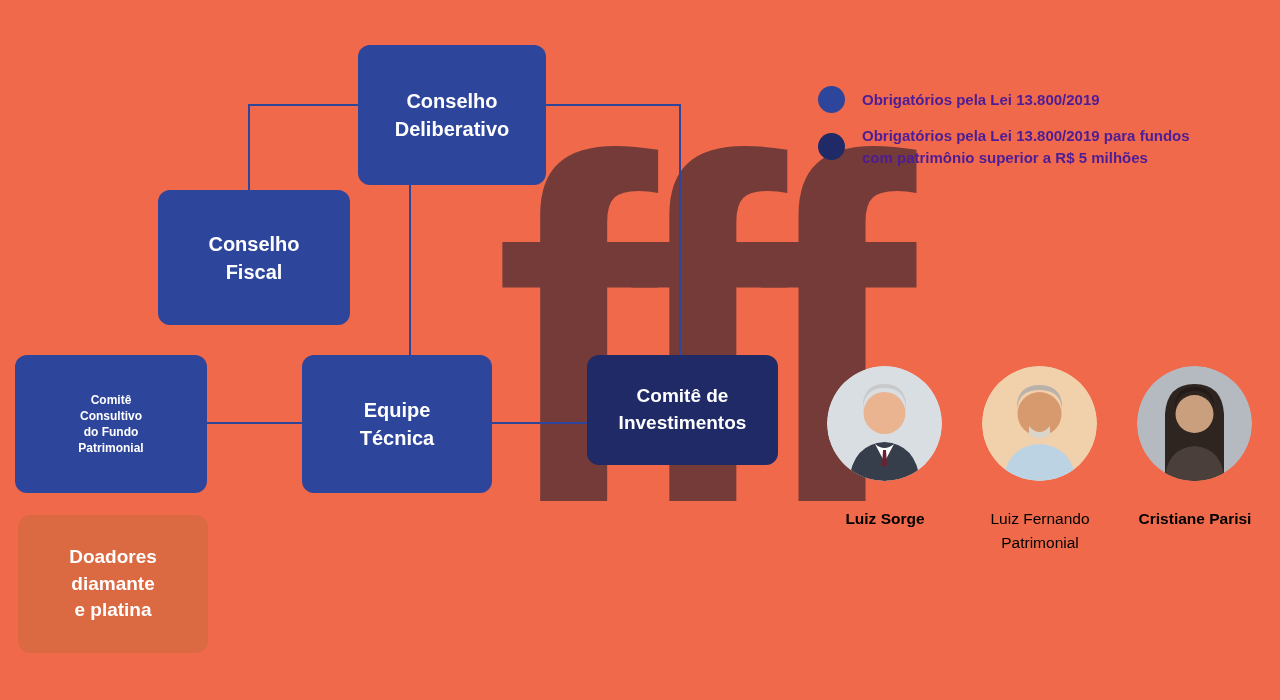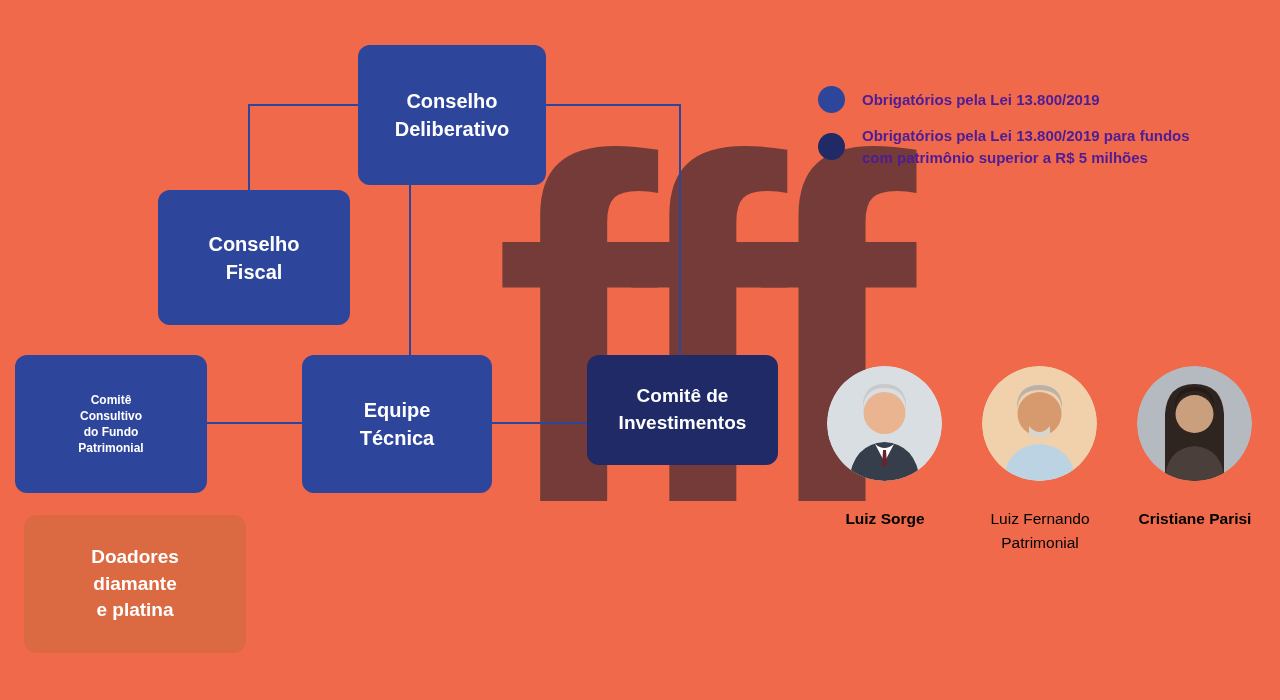--- a/index.html
+++ b/index.html
@@ -77,21 +77,21 @@
   <div class="node node-blue" style="left:302px;top:355px;width:190px;height:138px;">
     <div class="node-label">Equipe
 Técnica</div>
   </div>
 
   <div class="node node-navy" style="left:587px;top:355px;width:191px;height:110px;justify-content:center;">
     <div class="node-label" style="font-size:19px;">Comitê de
 Investimentos</div>
   </div>
 
-  <div class="node node-donors" style="left:24px;top:515px;width:222px;height:138px;">
+  <div class="node node-donors" style="left:18px;top:515px;width:190px;height:138px;">
     <div class="node-label" style="font-size:19px;">Doadores
 diamante
 e platina</div>
   </div>
 
   <div class="legend">
     <div class="legend-row">
       <span class="dot dot-blue"></span>
       <span class="legend-text">Obrigatórios pela Lei 13.800/2019</span>
     </div>

